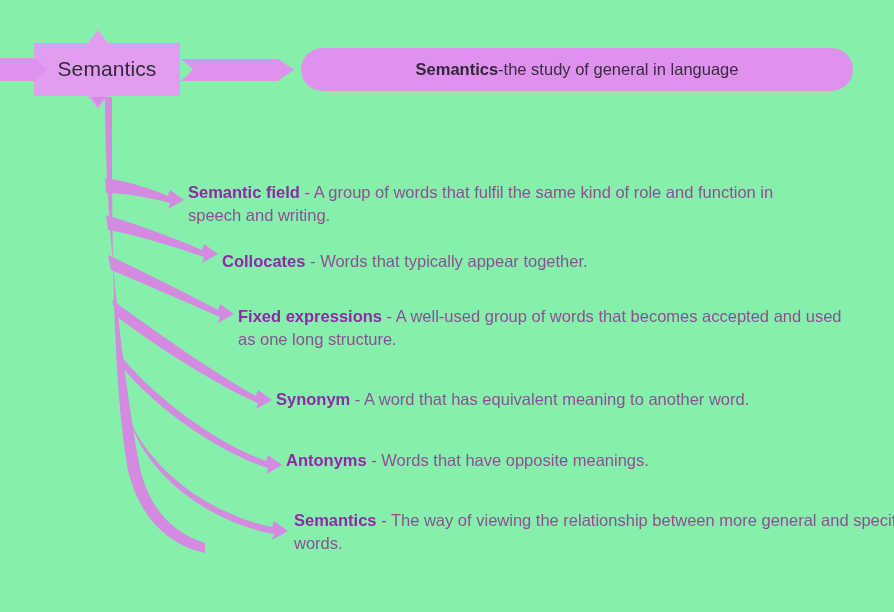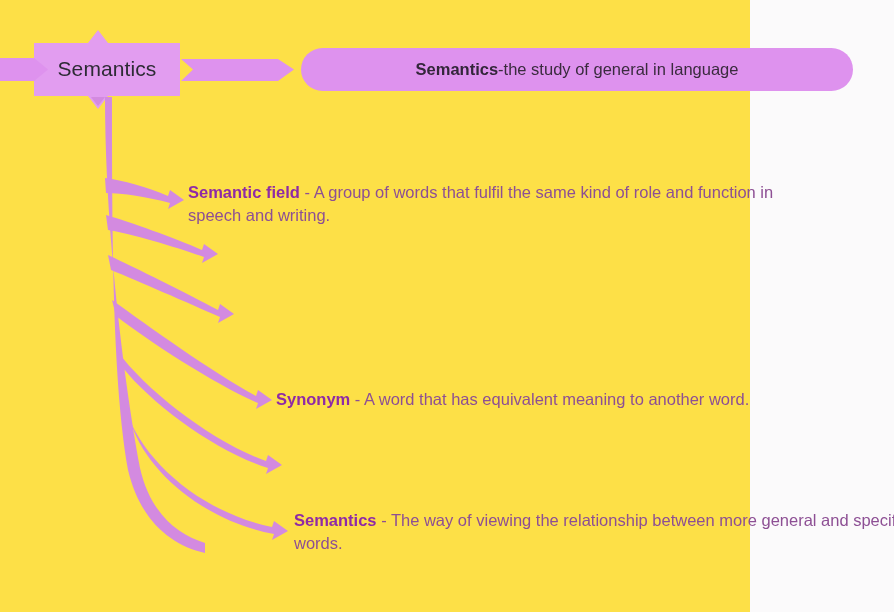--- a/index.html
+++ b/index.html
@@ -7,23 +7,23 @@
   html, body {
     width: 894px;
     height: 612px;
     background: #fbfafb;
     font-family: "Liberation Sans", sans-serif;
     overflow: hidden;
   }
 
   #canvas {
     position: relative;
-    width: 750px;
+    width: 894px;
     height: 612px;
-    background: #fde047;
+    background: #86efac;
   }
 
   
   #art {
     position: absolute;
     left: 0;
     top: 0;
     width: 894px;
     height: 612px;
   }
@@ -170,24 +170,33 @@
   <div class="pill-text">
     <span class="term">Semantics</span>
       <span class="sep"> - </span>
       <span class="desc">the study of general in language</span>
   </div>
 
   <div class="item" id="item-0">
     <span class="term">Semantic field</span><span class="sep"> - </span><span class="desc">A group of words that fulfil the same kind of role and function in speech and writing.</span>
   </div>
 
-
+  <div class="item" id="item-1">
+    <span class="term">Collocates</span><span class="sep"> - </span><span class="desc">Words that typically appear together.</span>
+  </div>
+
+  <div class="item" id="item-2">
+    <span class="term">Fixed expressions</span><span class="sep"> - </span><span class="desc">A well-used group of words that becomes accepted and used as one long structure.</span>
+  </div>
 
   <div class="item" id="item-3">
     <span class="term">Synonym</span><span class="sep"> - </span><span class="desc">A word that has equivalent meaning to another word.</span>
   </div>
 
+  <div class="item" id="item-4">
+    <span class="term">Antonyms</span><span class="sep"> - </span><span class="desc">Words that have opposite meanings.</span>
+  </div>
 
   <div class="item" id="item-5">
     <span class="term">Semantics</span><span class="sep"> - </span><span class="desc">The way of viewing the relationship between more general and specific words.</span>
   </div>
 
 </div>
 
 </body></html>

